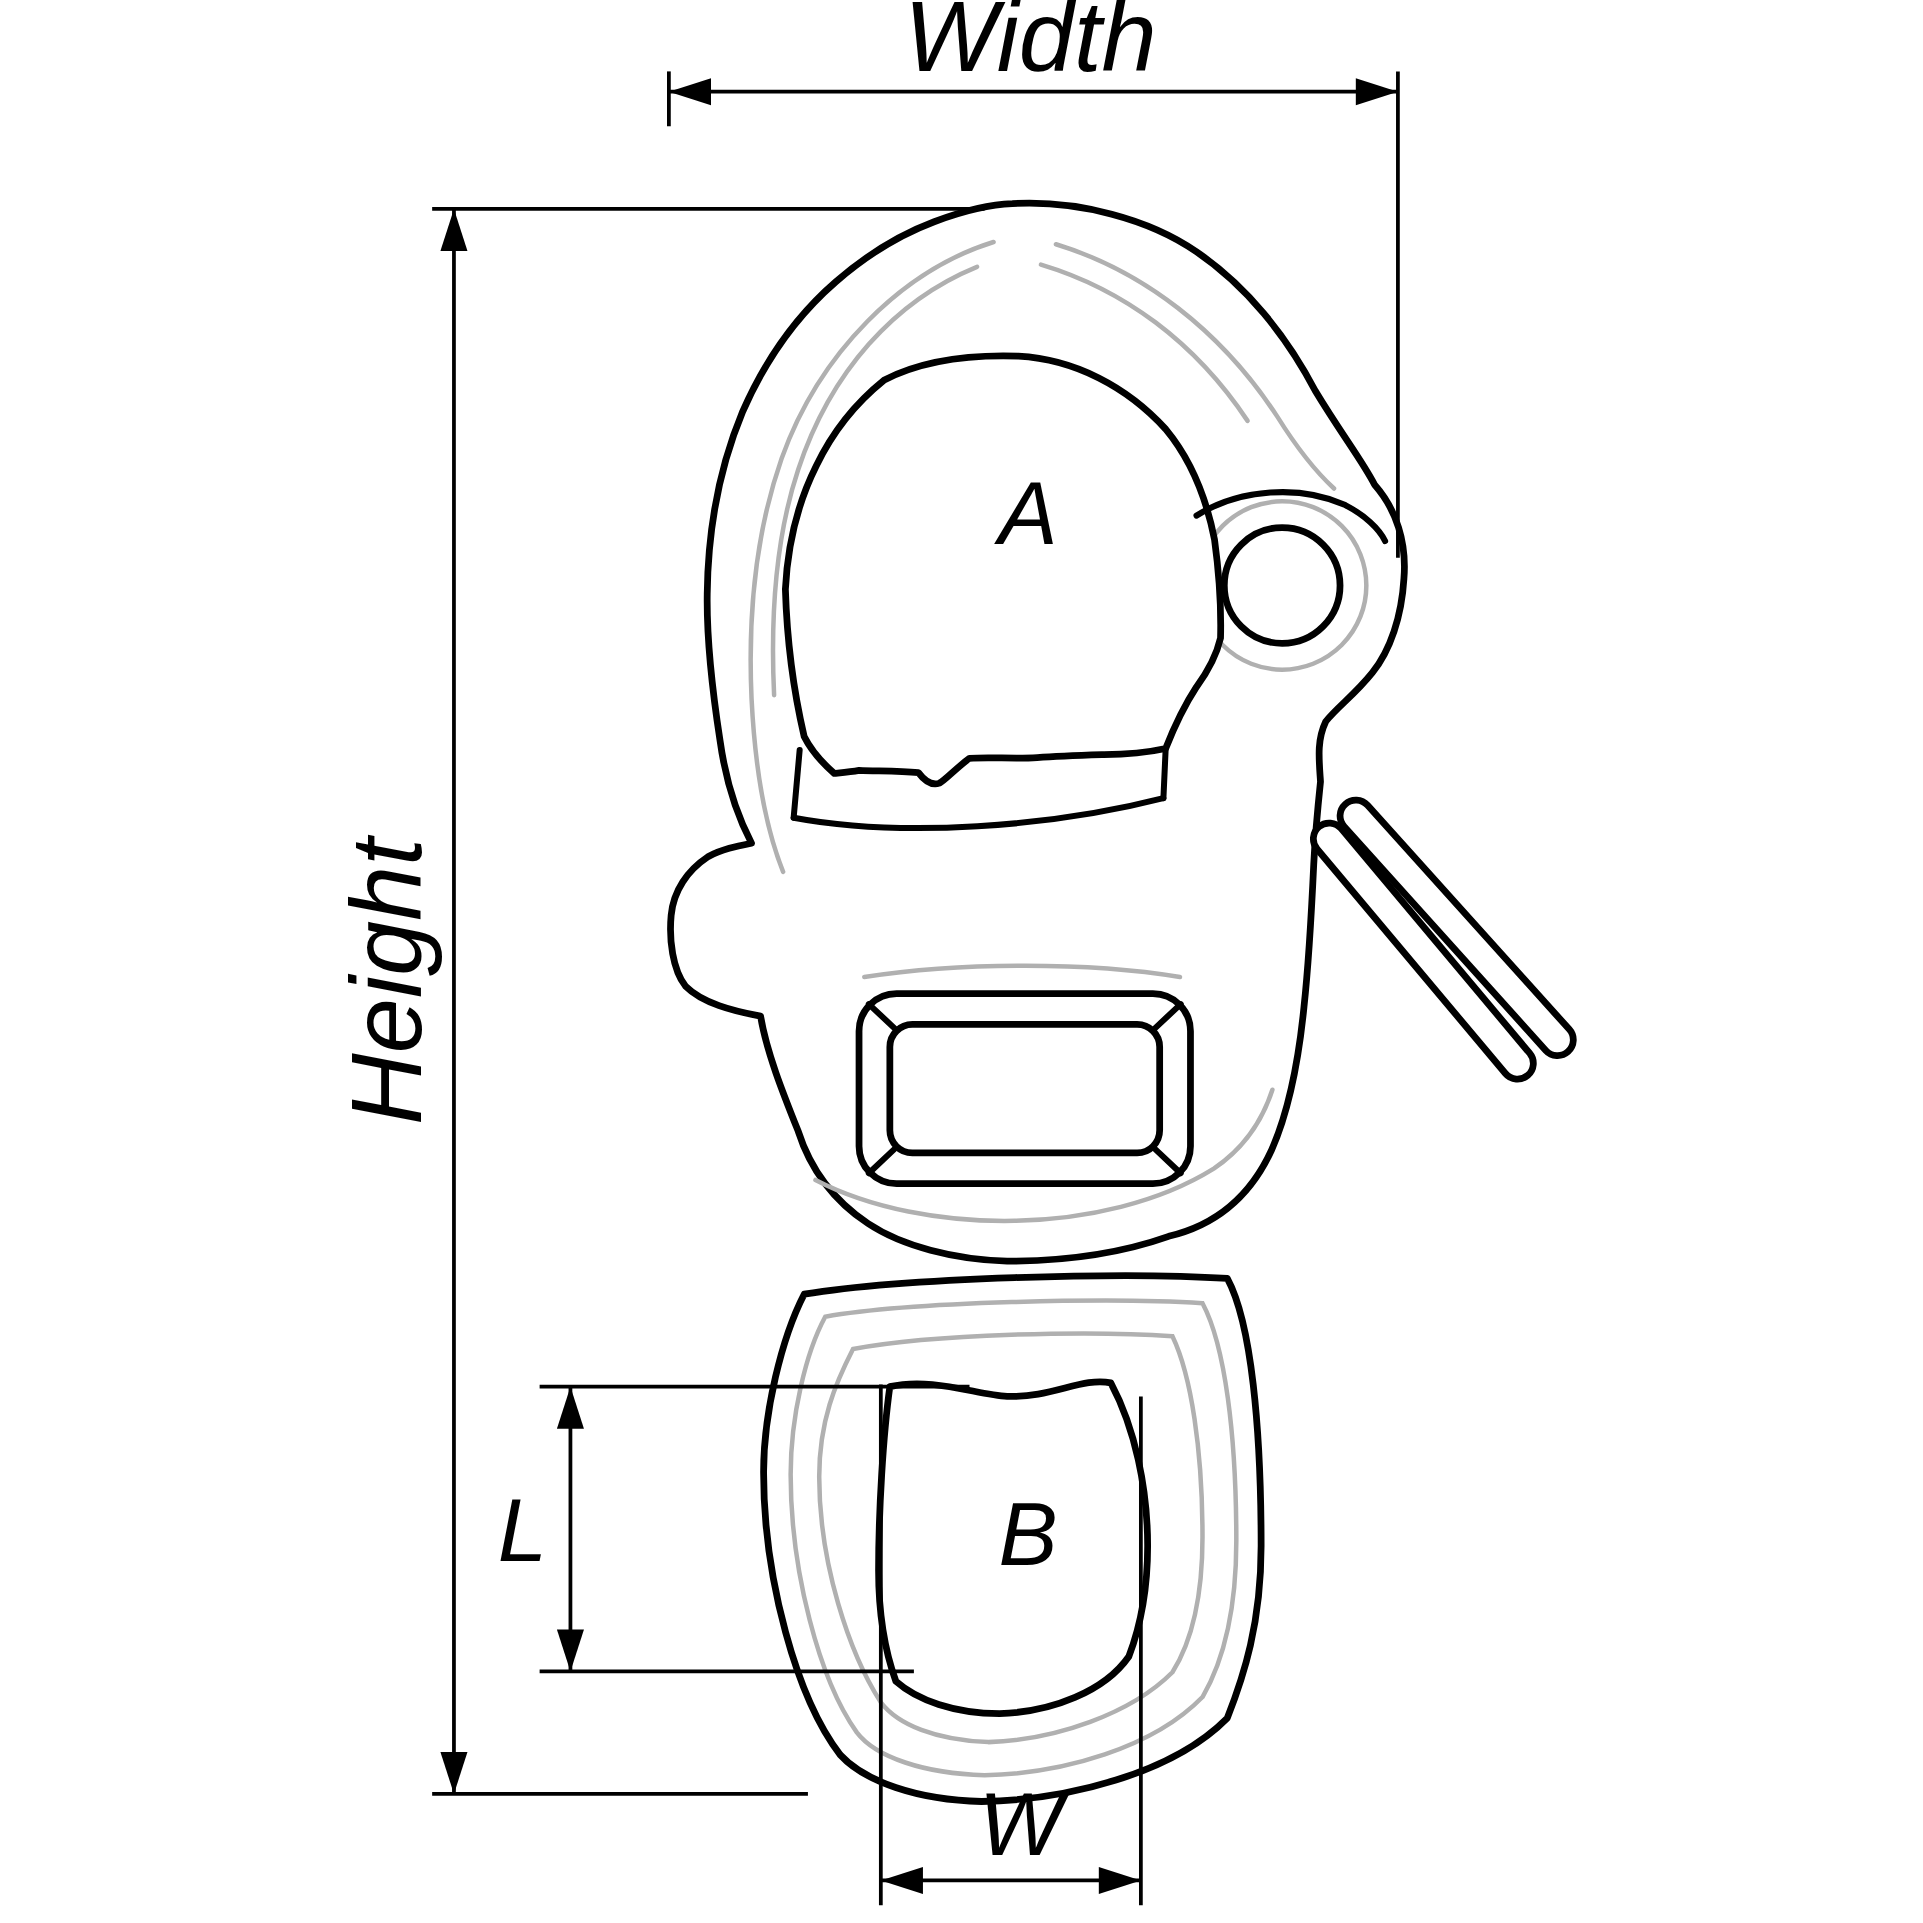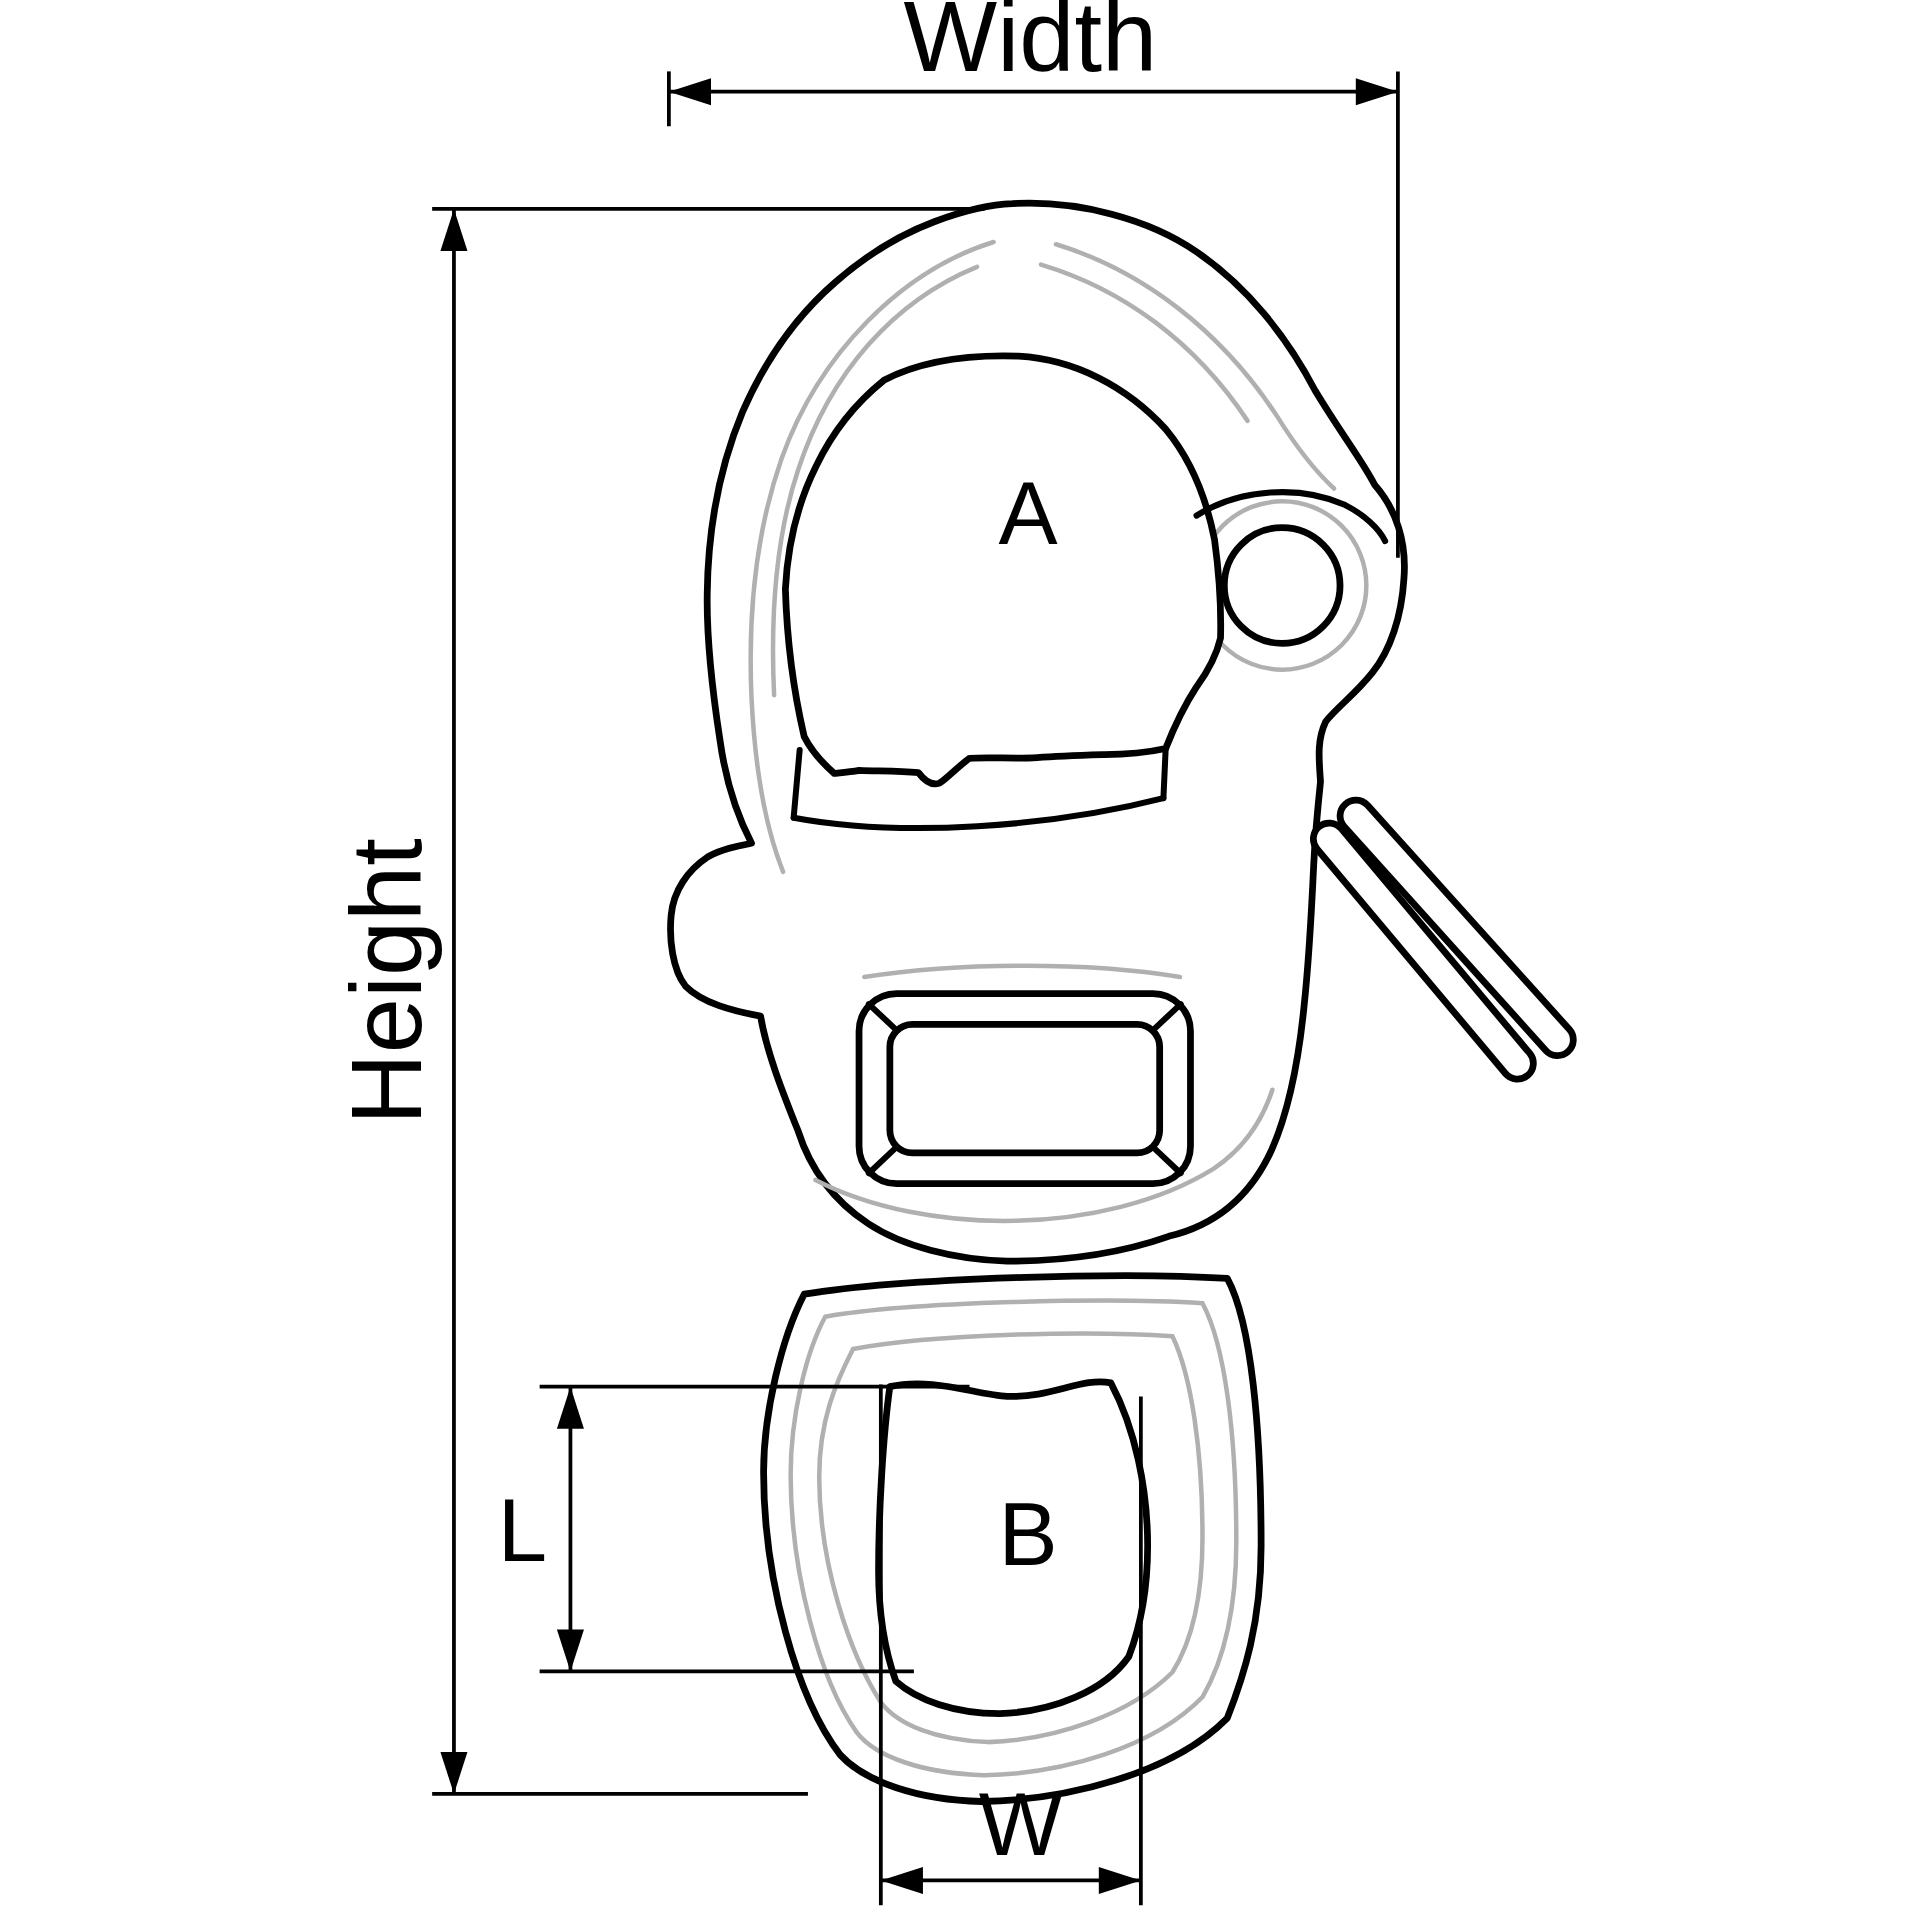--- a/index.html
+++ b/index.html
@@ -1,21 +1,21 @@
 <!DOCTYPE html>
 <html style="--outline: #000000; --contour: #b0b0b0; --background: #ffffff;font-size:12px"><head>
 <meta charset="utf-8">
 <style>
   :root{
     --outline:#000000;
     --contour:#b0b0b0;
     --background:#ffffff;
   }
   html,body{margin:0;padding:0;background:var(--background);}
-  .stage{width:1924px;height:1924px;position:relative;background:var(--background);}
+  .stage{width:1924px;height:1924px;position:relative;background:var(--background);font-style:italic;}
   svg{display:block;}
   .ol{fill:#ffffff;stroke:var(--outline);stroke-width:9;stroke-linejoin:round;}
   .ln{fill:none;stroke:var(--outline);stroke-width:8;stroke-linecap:round;}
   .gy{fill:none;stroke:var(--contour);stroke-width:6;stroke-linecap:round;}
   .dim{fill:none;stroke:var(--outline);stroke-width:5;}
   .arr{fill:var(--outline);stroke:none;}
   .lbl{font-family:"Liberation Sans", sans-serif;fill:var(--outline);}
   .big{font-size:132px;}
   .sm{font-size:118px;}
 </style>

